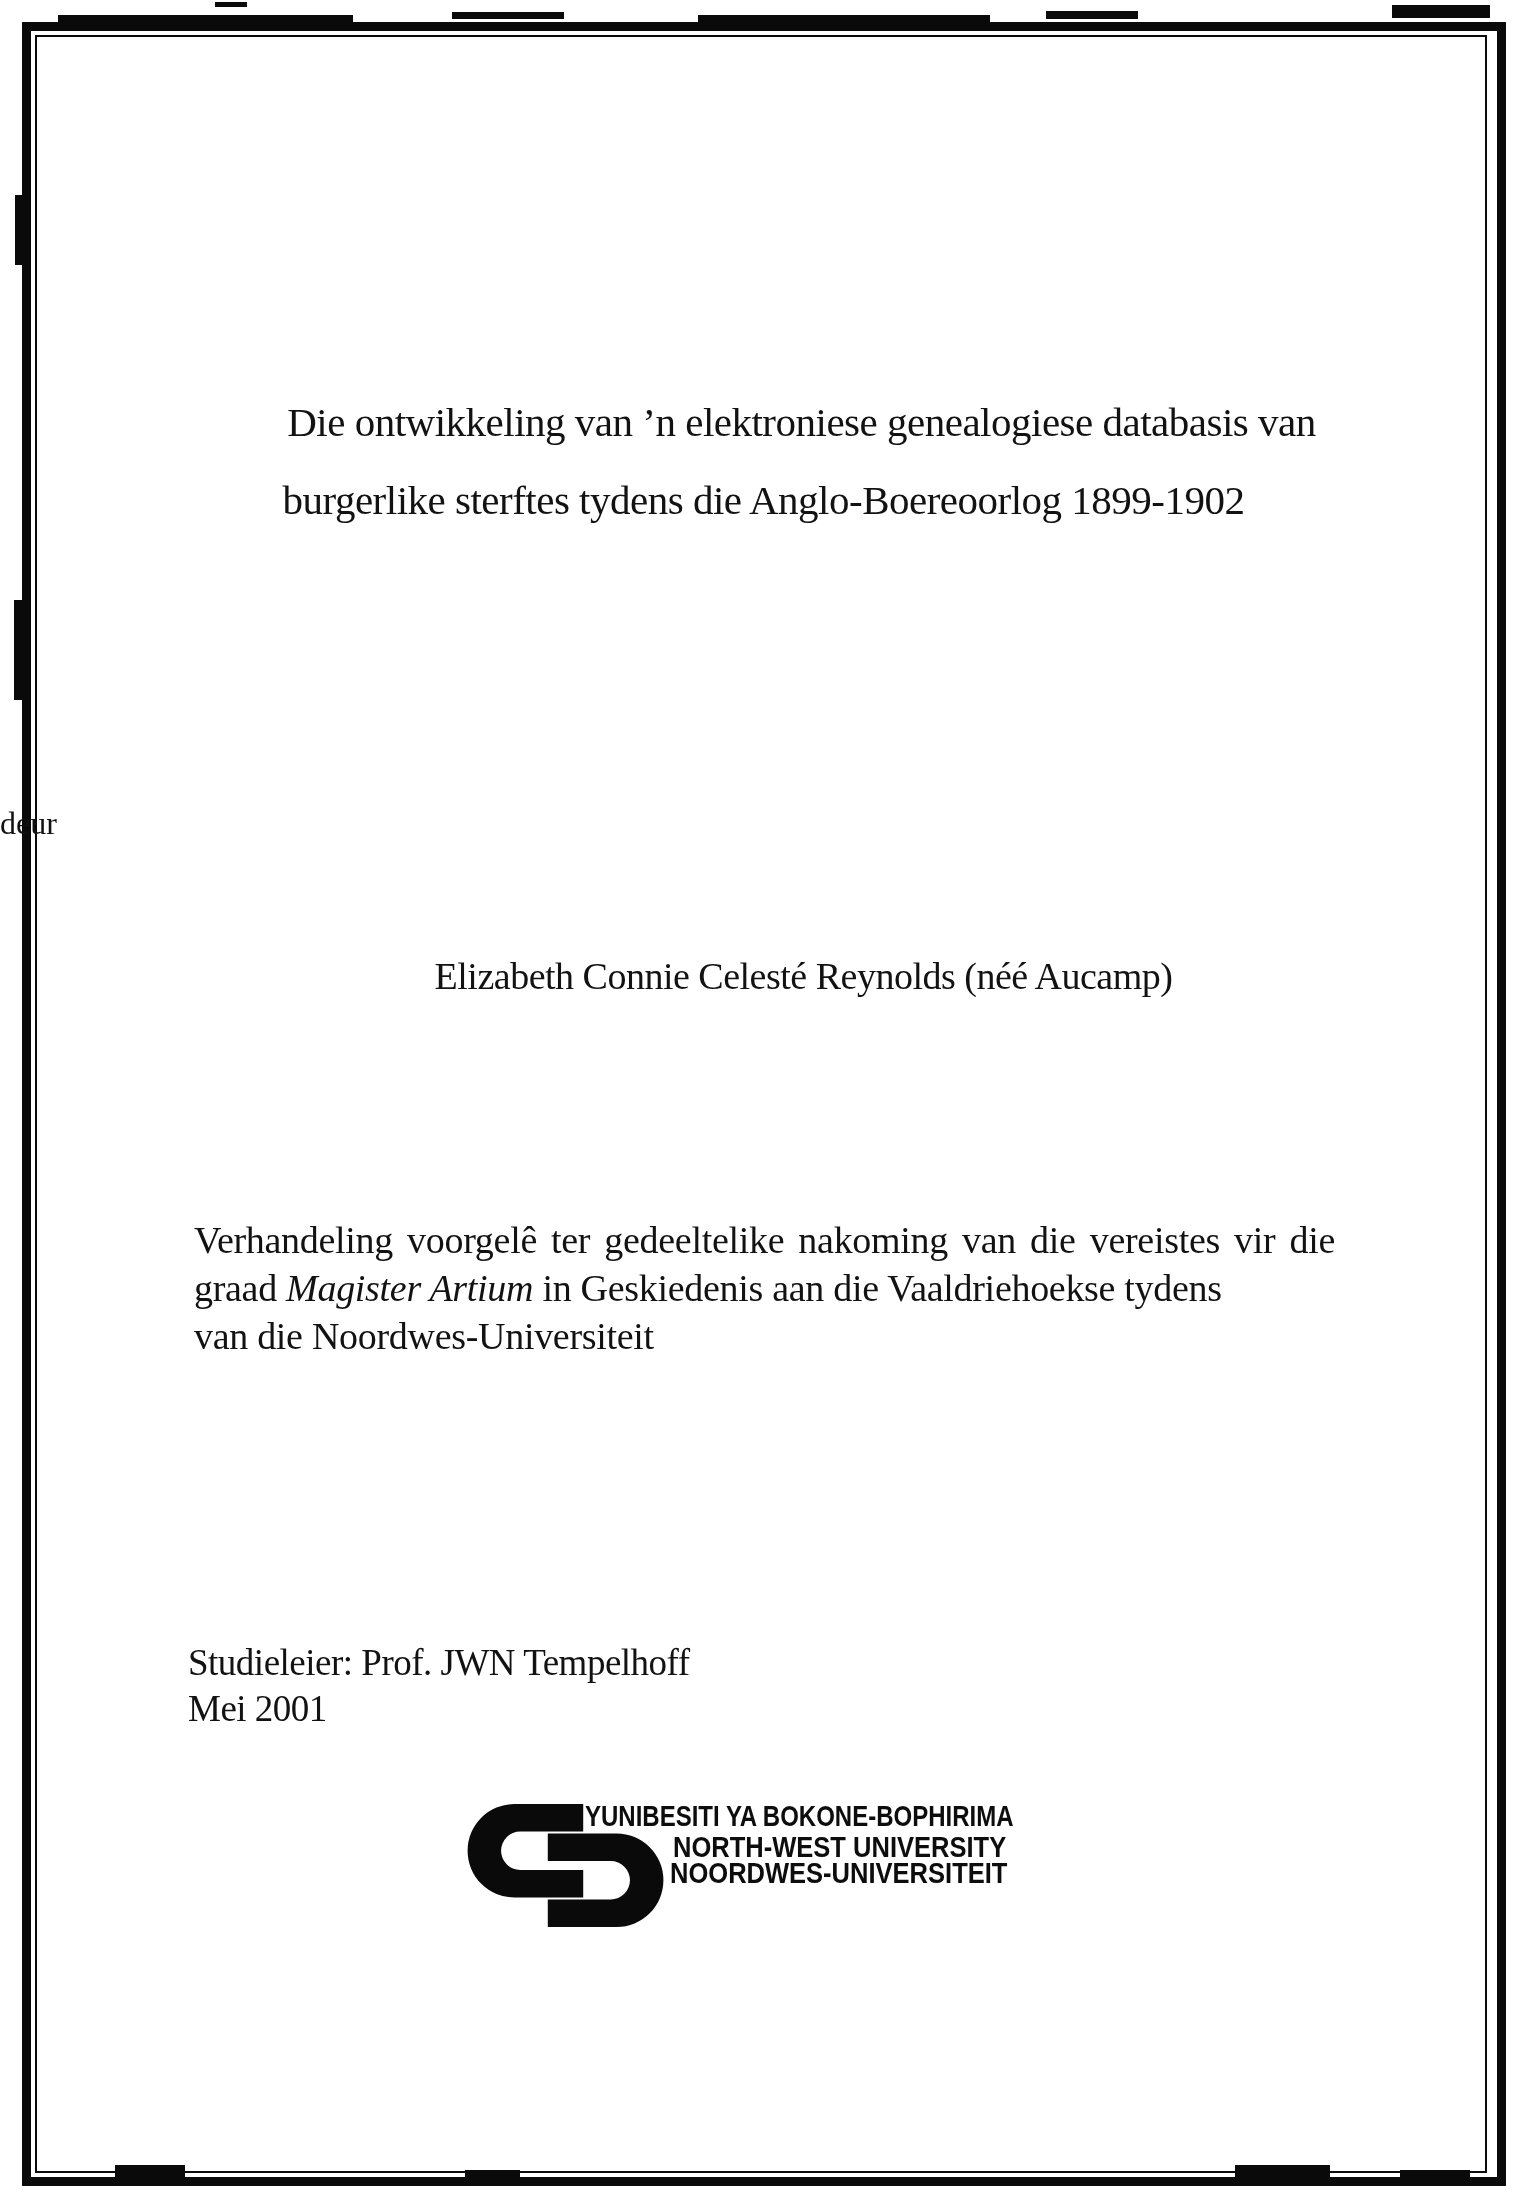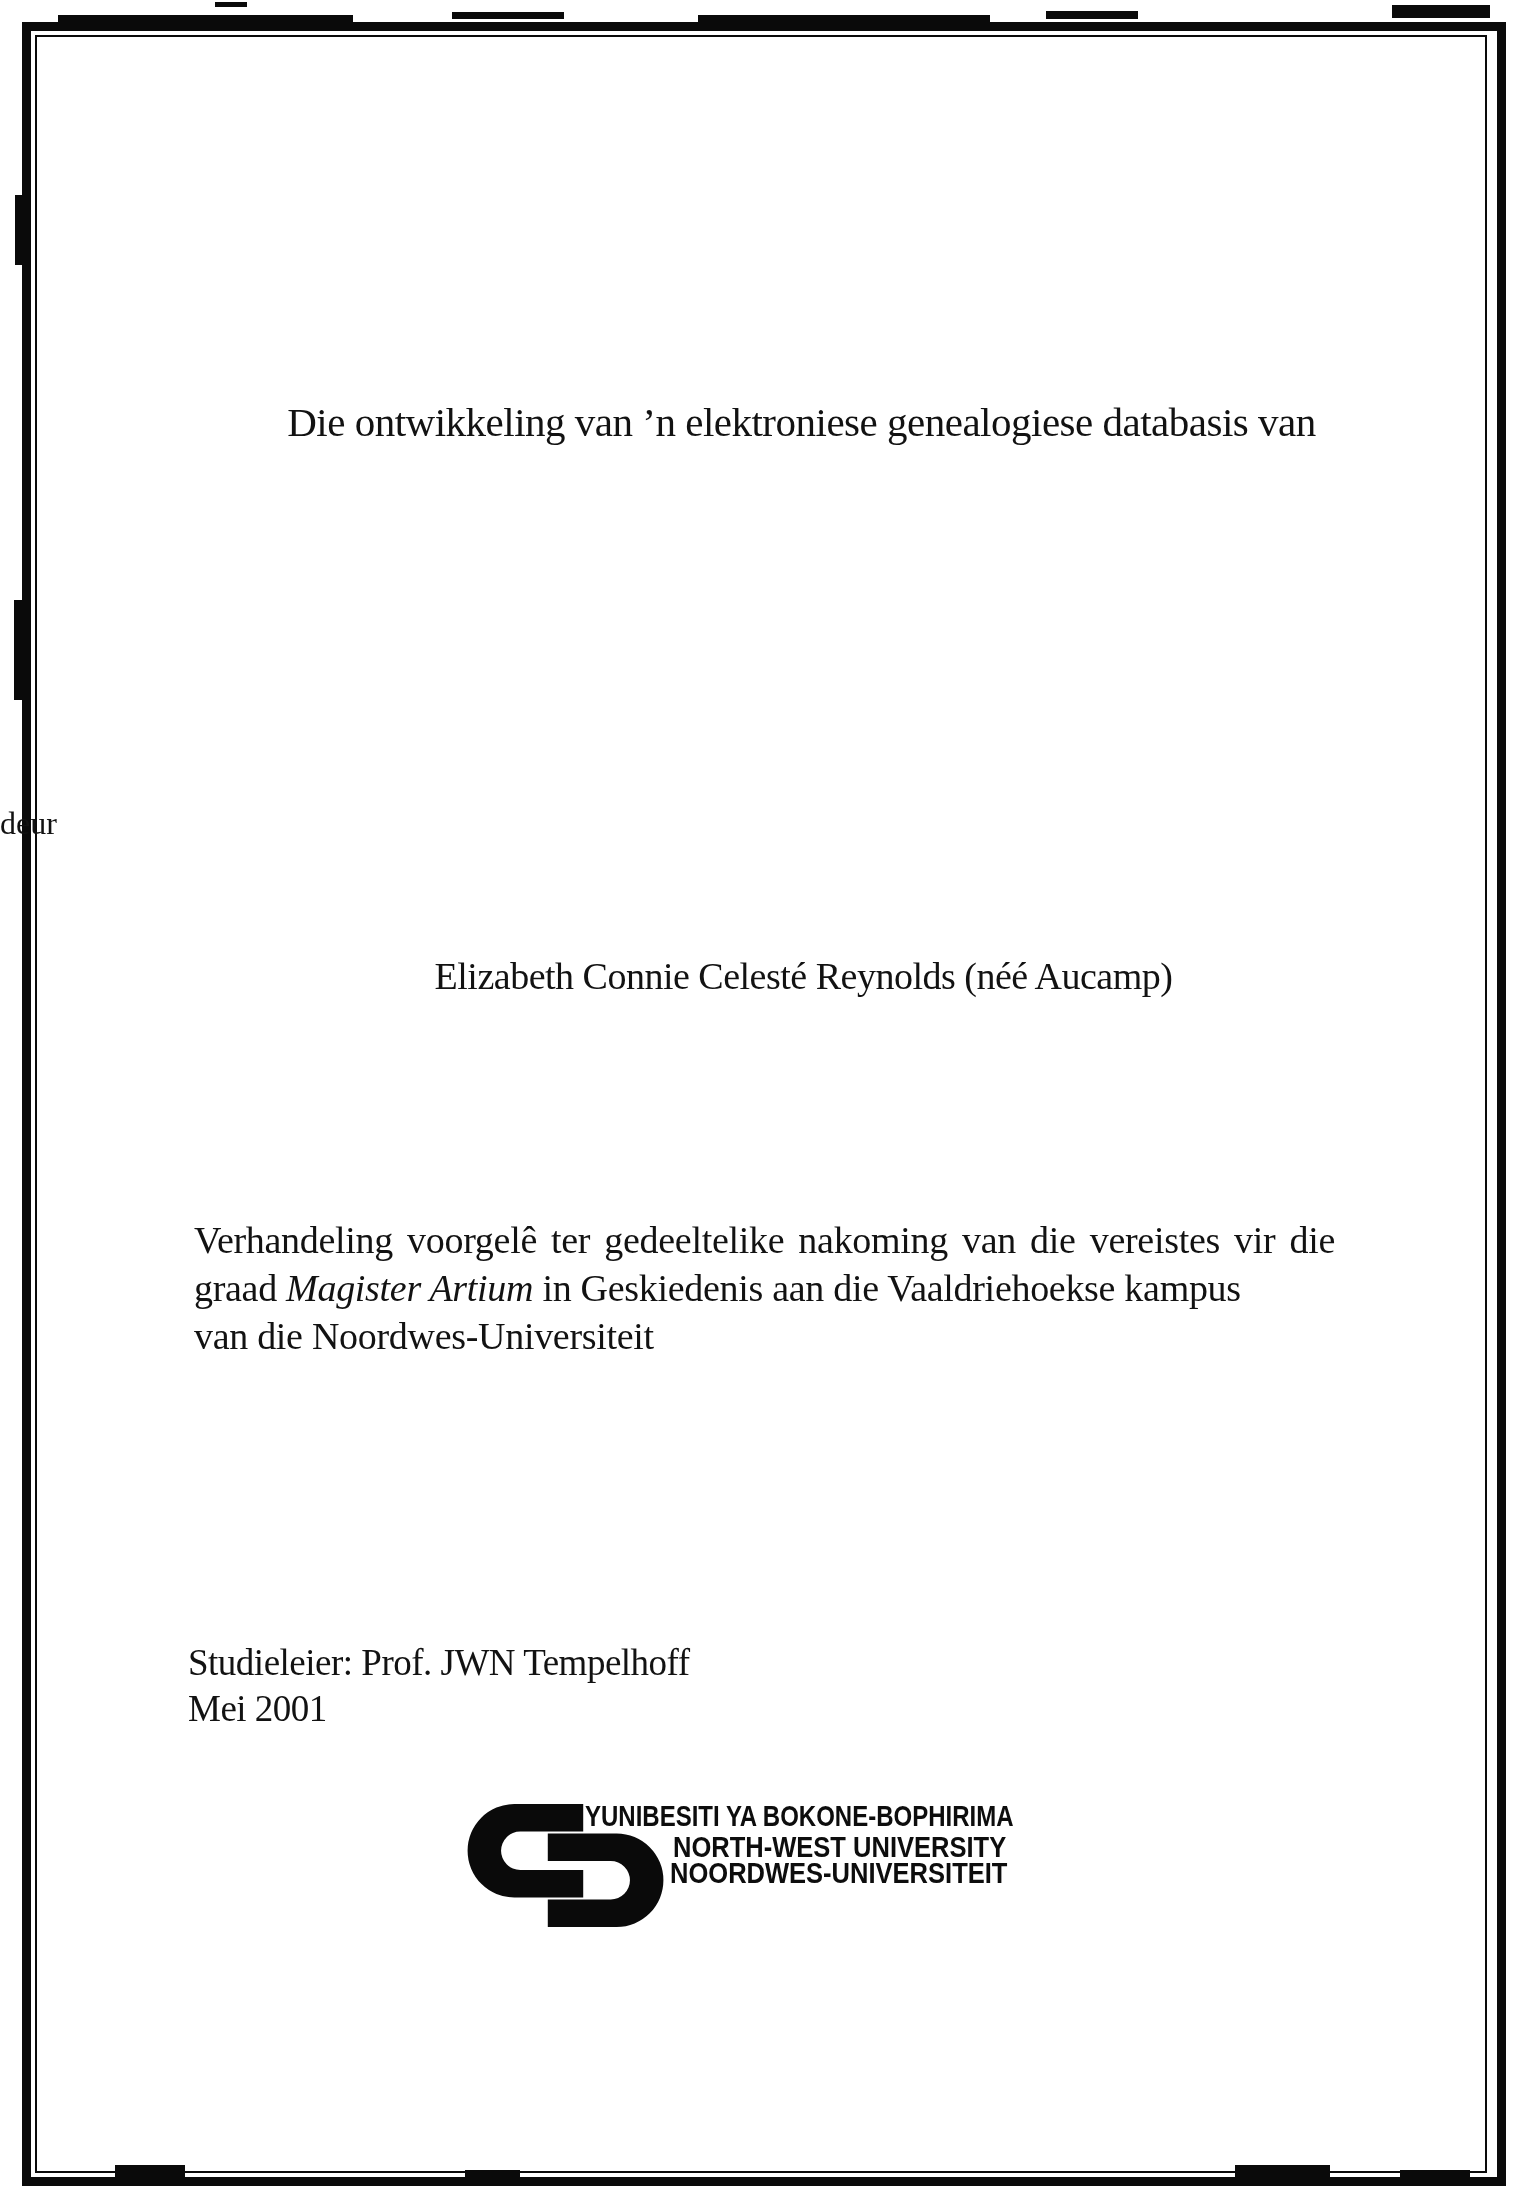--- a/index.html
+++ b/index.html
@@ -120,28 +120,29 @@
   <div class="artifact" style="left:1392px;top:5px;width:98px;height:13px;"></div>
   <div class="artifact" style="left:215px;top:2px;width:32px;height:5px;"></div>
   <div class="artifact" style="left:15px;top:195px;width:8px;height:70px;"></div>
   <div class="artifact" style="left:14px;top:600px;width:9px;height:100px;"></div>
   <div class="artifact" style="left:115px;top:2165px;width:70px;height:12px;"></div>
   <div class="artifact" style="left:465px;top:2170px;width:55px;height:9px;"></div>
   <div class="artifact" style="left:1235px;top:2165px;width:95px;height:12px;"></div>
   <div class="artifact" style="left:1400px;top:2170px;width:70px;height:11px;"></div>
 
   <div class="title-line title-1">Die ontwikkeling van ’n elektroniese genealogiese databasis van</div>
+  <div class="title-line title-2">burgerlike sterftes tydens die Anglo-Boereoorlog 1899-1902</div>
 
   <div class="byline">deur</div>
 
   <div class="author">Elizabeth Connie Celesté Reynolds (néé Aucamp)</div>
 
   <div class="statement">
     <div class="just">Verhandeling voorgelê ter gedeeltelike nakoming van die vereistes vir die</div>
-    <div><span>graad </span><span class="it">Magister Artium</span><span> in Geskiedenis aan die Vaaldriehoekse kampus</span></div>
+    <div><span>graad </span><span class="it">Magister Artium</span><span> in Geskiedenis aan die Vaaldriehoekse tydens</span></div>
     <div>van die Noordwes-Universiteit</div>
   </div>
 
   <div class="supervisor-block">
     <div>Studieleier: Prof. JWN Tempelhoff</div>
     <div>Mei 2001</div>
   </div>
 
   <svg class="logo-mark" viewBox="0 0 200 125" aria-hidden="true">
     <path d="M118,0 H48 A47.5,47.5 0 0 0 48,95 H118 V67 H54 A19.5,19.5 0 0 1 54,28 H118 Z" fill="#0a0a0a"></path>

